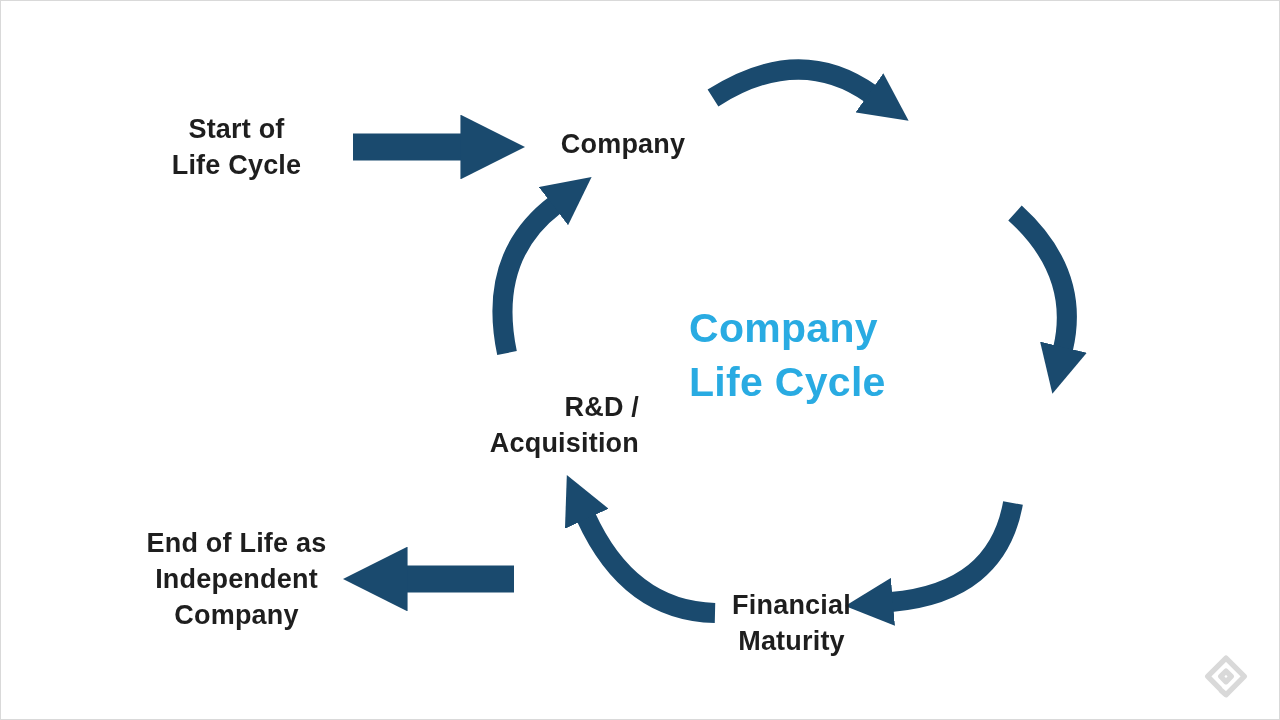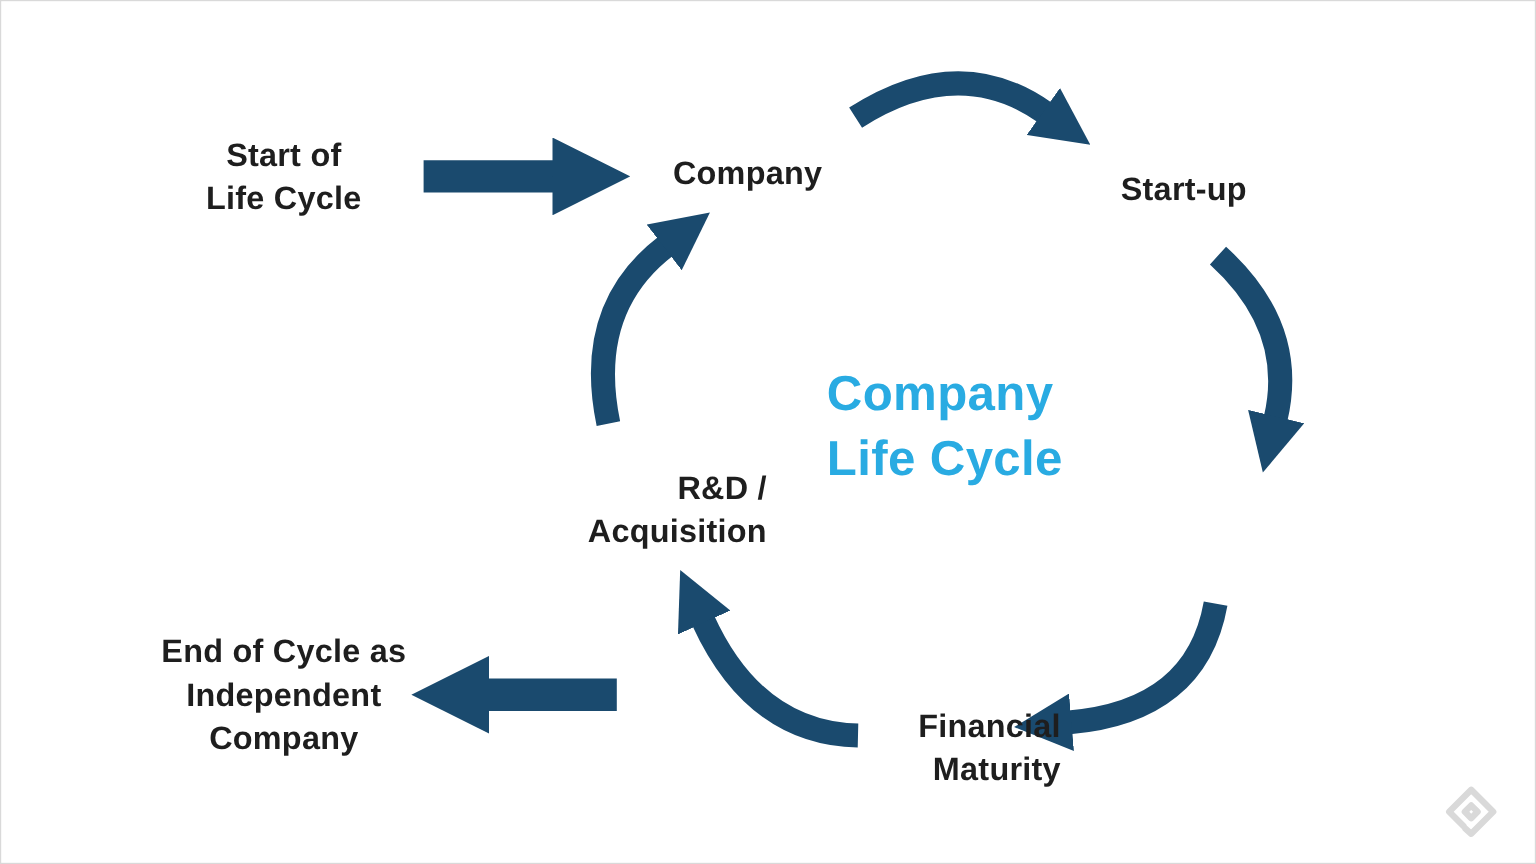--- a/index.html
+++ b/index.html
@@ -85,30 +85,29 @@
     <path d="M506,352 Q486,256 554,204" fill="none" stroke-width="20" marker-end="url(#ah)" stroke="#1a4a6e"></path>
 
     <path d="M513,578 L404,578" fill="none" stroke-width="27" marker-end="url(#ah)" stroke="#1a4a6e"></path>
   </svg>
 
   <div class="stage-label" style="left:118px; top:111px; width:235px;">Start of
 Life Cycle</div>
 
   <div class="stage-label" style="left:537px; top:126px; width:170px;">Company</div>
 
-  <div class="stage-label" style="left:898px; top:140px; width:175px;">Start-up</div>
 
 
-  <div class="stage-label" style="left:698px; top:587px; width:185px;text-align:right;">Financial
+  <div class="stage-label" style="left:698px; top:587px; width:185px;">Financial
 Maturity</div>
 
   <div class="stage-label" style="left:423px; top:389px; width:215px;text-align:right;">R&amp;D /
 Acquisition</div>
 
-  <div class="stage-label" style="left:103px; top:525px; width:265px;">End of Cycle as
+  <div class="stage-label" style="left:103px; top:525px; width:265px;">End of Life as
 Independent
 Company</div>
 
   <div class="diagram-title">Company
 Life Cycle</div>
 
   <div class="watermark">
     <svg width="54" height="54" viewBox="0 0 56 56">
       <g fill="none" stroke-width="5.5" stroke-linejoin="round" stroke-linecap="round" stroke="#d9d9d9">
         <path d="M21.5 41 L9 28.5 L28 9.5 L47 28.5 L28 47.5 L23 43"></path>

